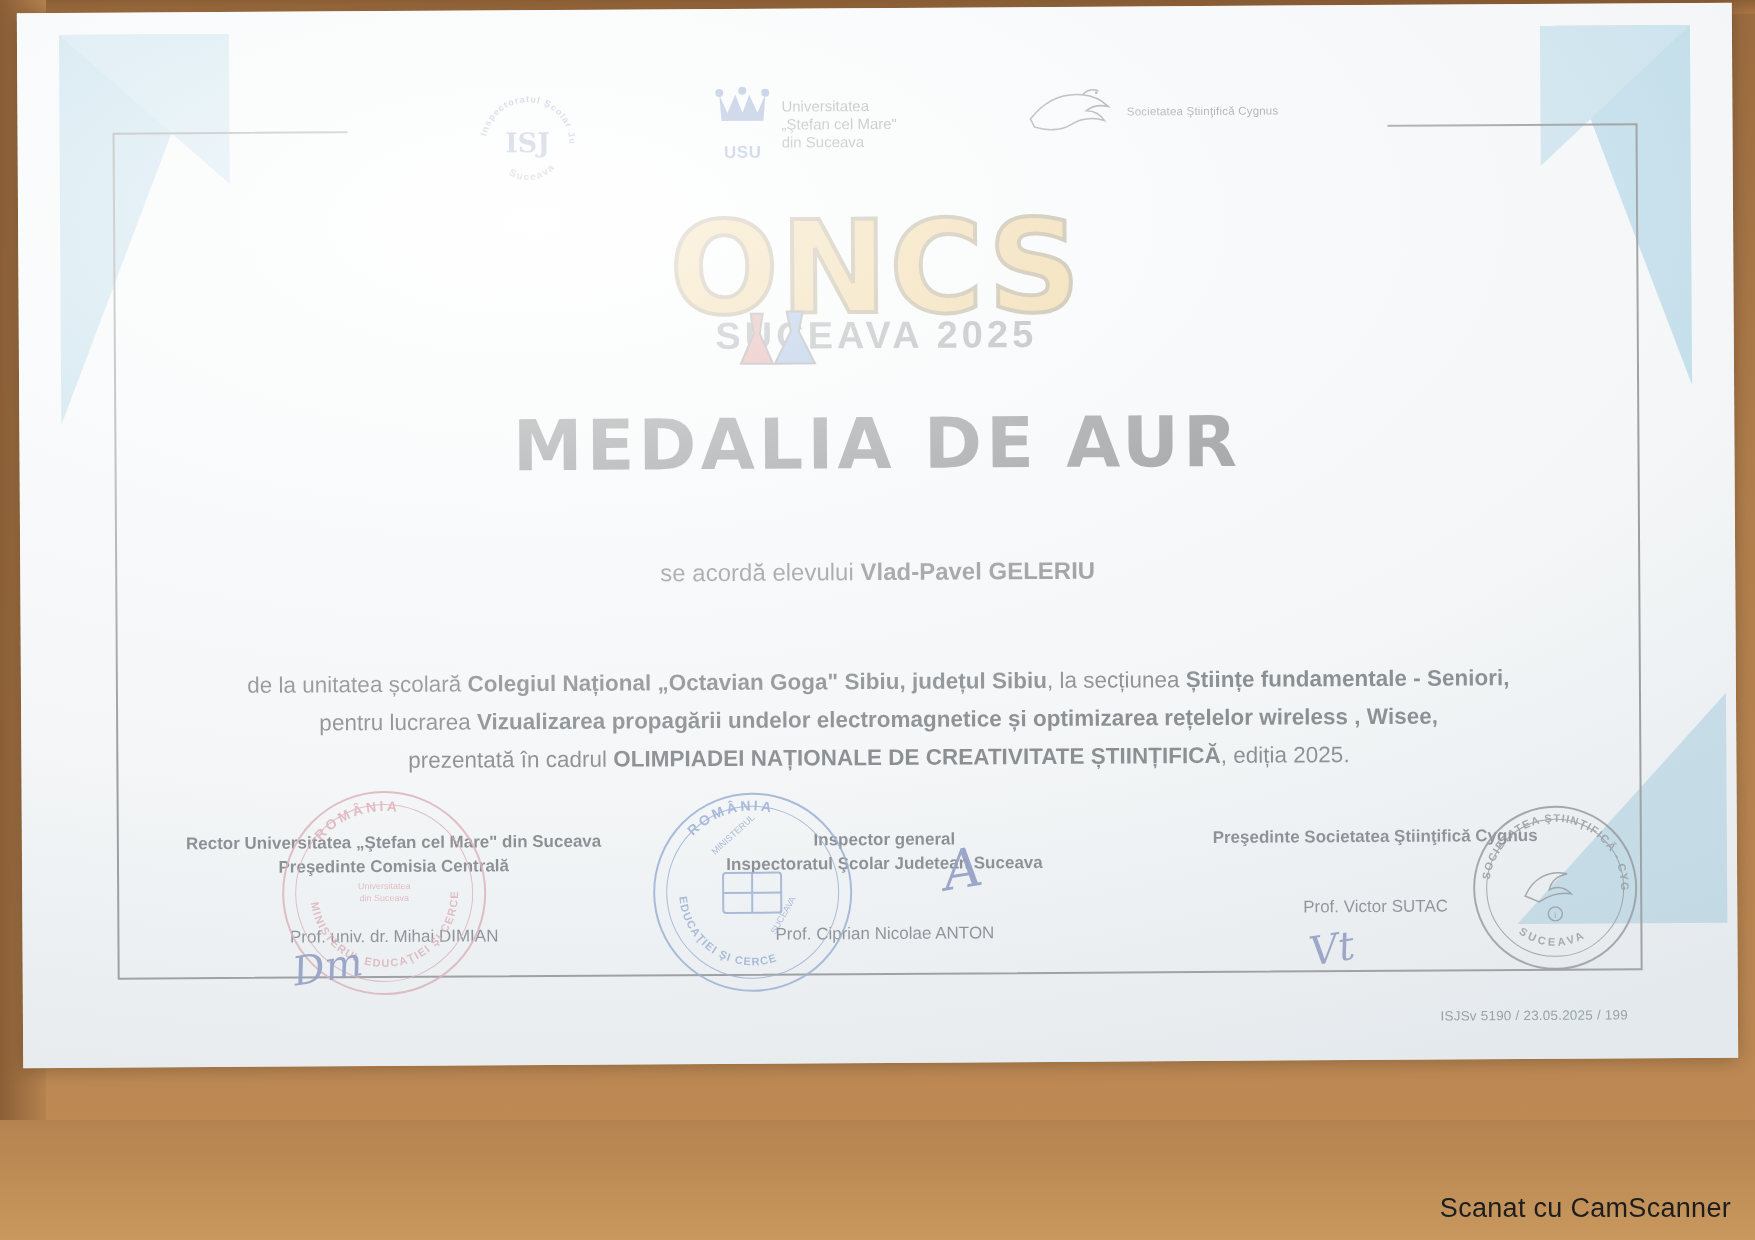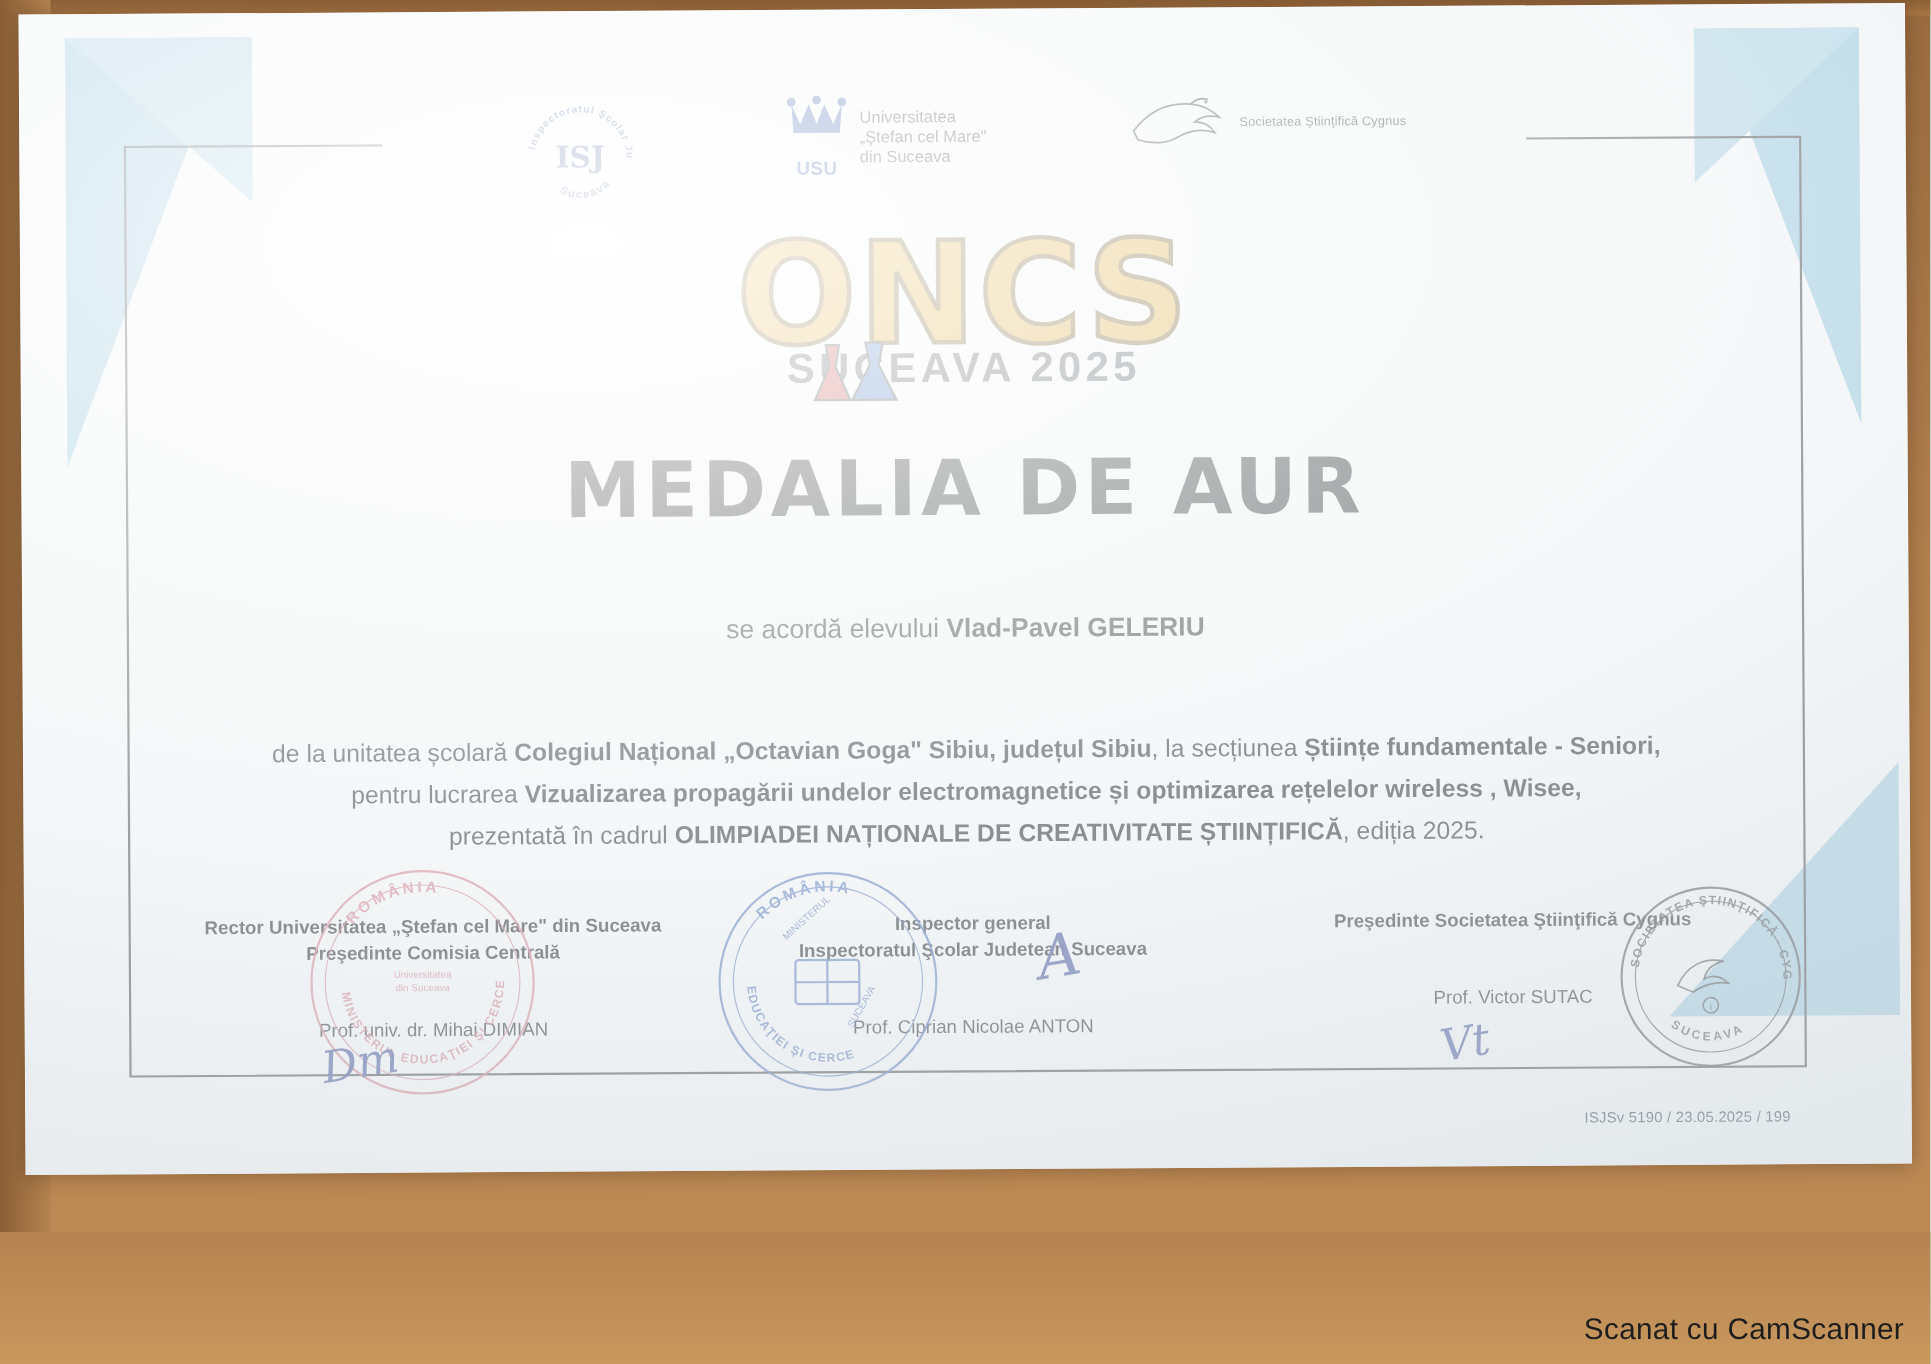--- a/index.html
+++ b/index.html
@@ -12,21 +12,21 @@
     height: 1240px;
     font-family: "Liberation Sans", sans-serif;
     overflow: hidden;
     position: relative;
   }
 
   
   .scan-root {
     position: absolute;
     inset: 0;
-    background: #14b8a6;
+    background: #e5e5e5;
   }
   
   .desk {
     position: absolute;
     inset: 0;
     background:
       linear-gradient(180deg, #9a6b3f 0%, #b07e4c 40%, #c08b55 100%);
   }
   .desk-top-strip {
     position: absolute;

